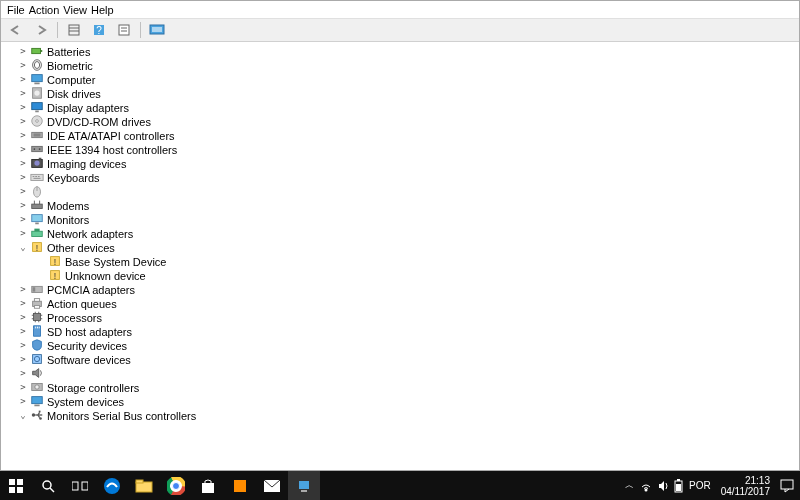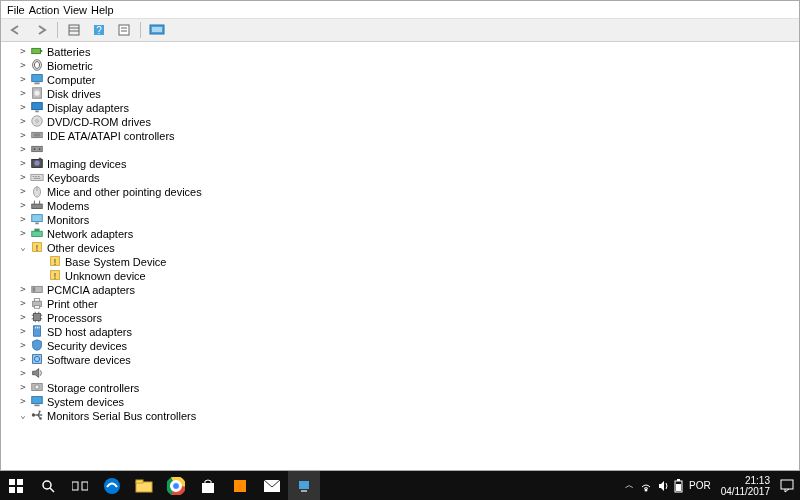--- a/index.html
+++ b/index.html
@@ -134,20 +134,21 @@
         </svg>
         <span class="lbl">IDE ATA/ATAPI controllers</span>
       </div>
       <div class="node" style="padding-left:10px">
         <span class="exp">&gt;</span>
         <svg class="nico" width="14" height="14" viewBox="0 0 16 16">
           <rect x="2" y="5" width="12" height="6" fill="#999" stroke="#666"></rect>
           <circle cx="5" cy="8" r="1" fill="#444"></circle>
           <circle cx="11" cy="8" r="1" fill="#444"></circle>
         </svg>
+        <span class="lbl">IEEE 1394 host controllers</span>
       </div>
       <div class="node" style="padding-left:10px">
         <span class="exp">&gt;</span>
         <svg class="nico" width="14" height="14" viewBox="0 0 16 16">
           <rect x="2" y="4" width="12" height="9" fill="#555" stroke="#222"></rect>
           <circle cx="8" cy="8" r="3" fill="#88c"></circle>
           <rect x="10" y="2" width="3" height="2" fill="#555"></rect>
         </svg>
         <span class="lbl">Imaging devices</span>
       </div>
@@ -161,21 +162,20 @@
           <rect x="4" y="9" width="8" height="1" fill="#888"></rect>
         </svg>
         <span class="lbl">Keyboards</span>
       </div>
       <div class="node" style="padding-left:10px">
         <span class="exp">&gt;</span>
         <svg class="nico" width="14" height="14" viewBox="0 0 16 16">
           <ellipse cx="8" cy="9" rx="4" ry="6" fill="#ddd" stroke="#999"></ellipse>
           <line x1="8" y1="3" x2="8" y2="8" stroke="#999"></line>
         </svg>
-        <span class="lbl">Mice and other pointing devices</span>
       </div>
       <div class="node" style="padding-left:10px">
         <span class="exp">&gt;</span>
         <svg class="nico" width="14" height="14" viewBox="0 0 16 16">
           <rect x="2" y="7" width="12" height="5" fill="#888" stroke="#555"></rect>
           <line x1="5" y1="7" x2="5" y2="3" stroke="#555"></line>
           <line x1="11" y1="7" x2="11" y2="3" stroke="#555"></line>
         </svg>
         <span class="lbl">Modems</span>
       </div>
@@ -227,21 +227,21 @@
         </svg>
         <span class="lbl">PCMCIA adapters</span>
       </div>
       <div class="node" style="padding-left:10px">
         <span class="exp">&gt;</span>
         <svg class="nico" width="14" height="14" viewBox="0 0 16 16">
           <rect x="3" y="6" width="10" height="6" fill="#bbb" stroke="#888"></rect>
           <rect x="5" y="3" width="6" height="3" fill="#fff" stroke="#888"></rect>
           <rect x="5" y="11" width="6" height="3" fill="#fff" stroke="#888"></rect>
         </svg>
-        <span class="lbl">Print other</span>
+        <span class="lbl">Action queues</span>
       </div>
       <div class="node" style="padding-left:10px">
         <span class="exp">&gt;</span>
         <svg class="nico" width="14" height="14" viewBox="0 0 16 16">
           <rect x="4" y="4" width="8" height="8" fill="#888" stroke="#555"></rect>
           <line x1="2" y1="6" x2="4" y2="6" stroke="#555"></line>
           <line x1="2" y1="10" x2="4" y2="10" stroke="#555"></line>
           <line x1="12" y1="6" x2="14" y2="6" stroke="#555"></line>
           <line x1="12" y1="10" x2="14" y2="10" stroke="#555"></line>
           <line x1="6" y1="2" x2="6" y2="4" stroke="#555"></line>

